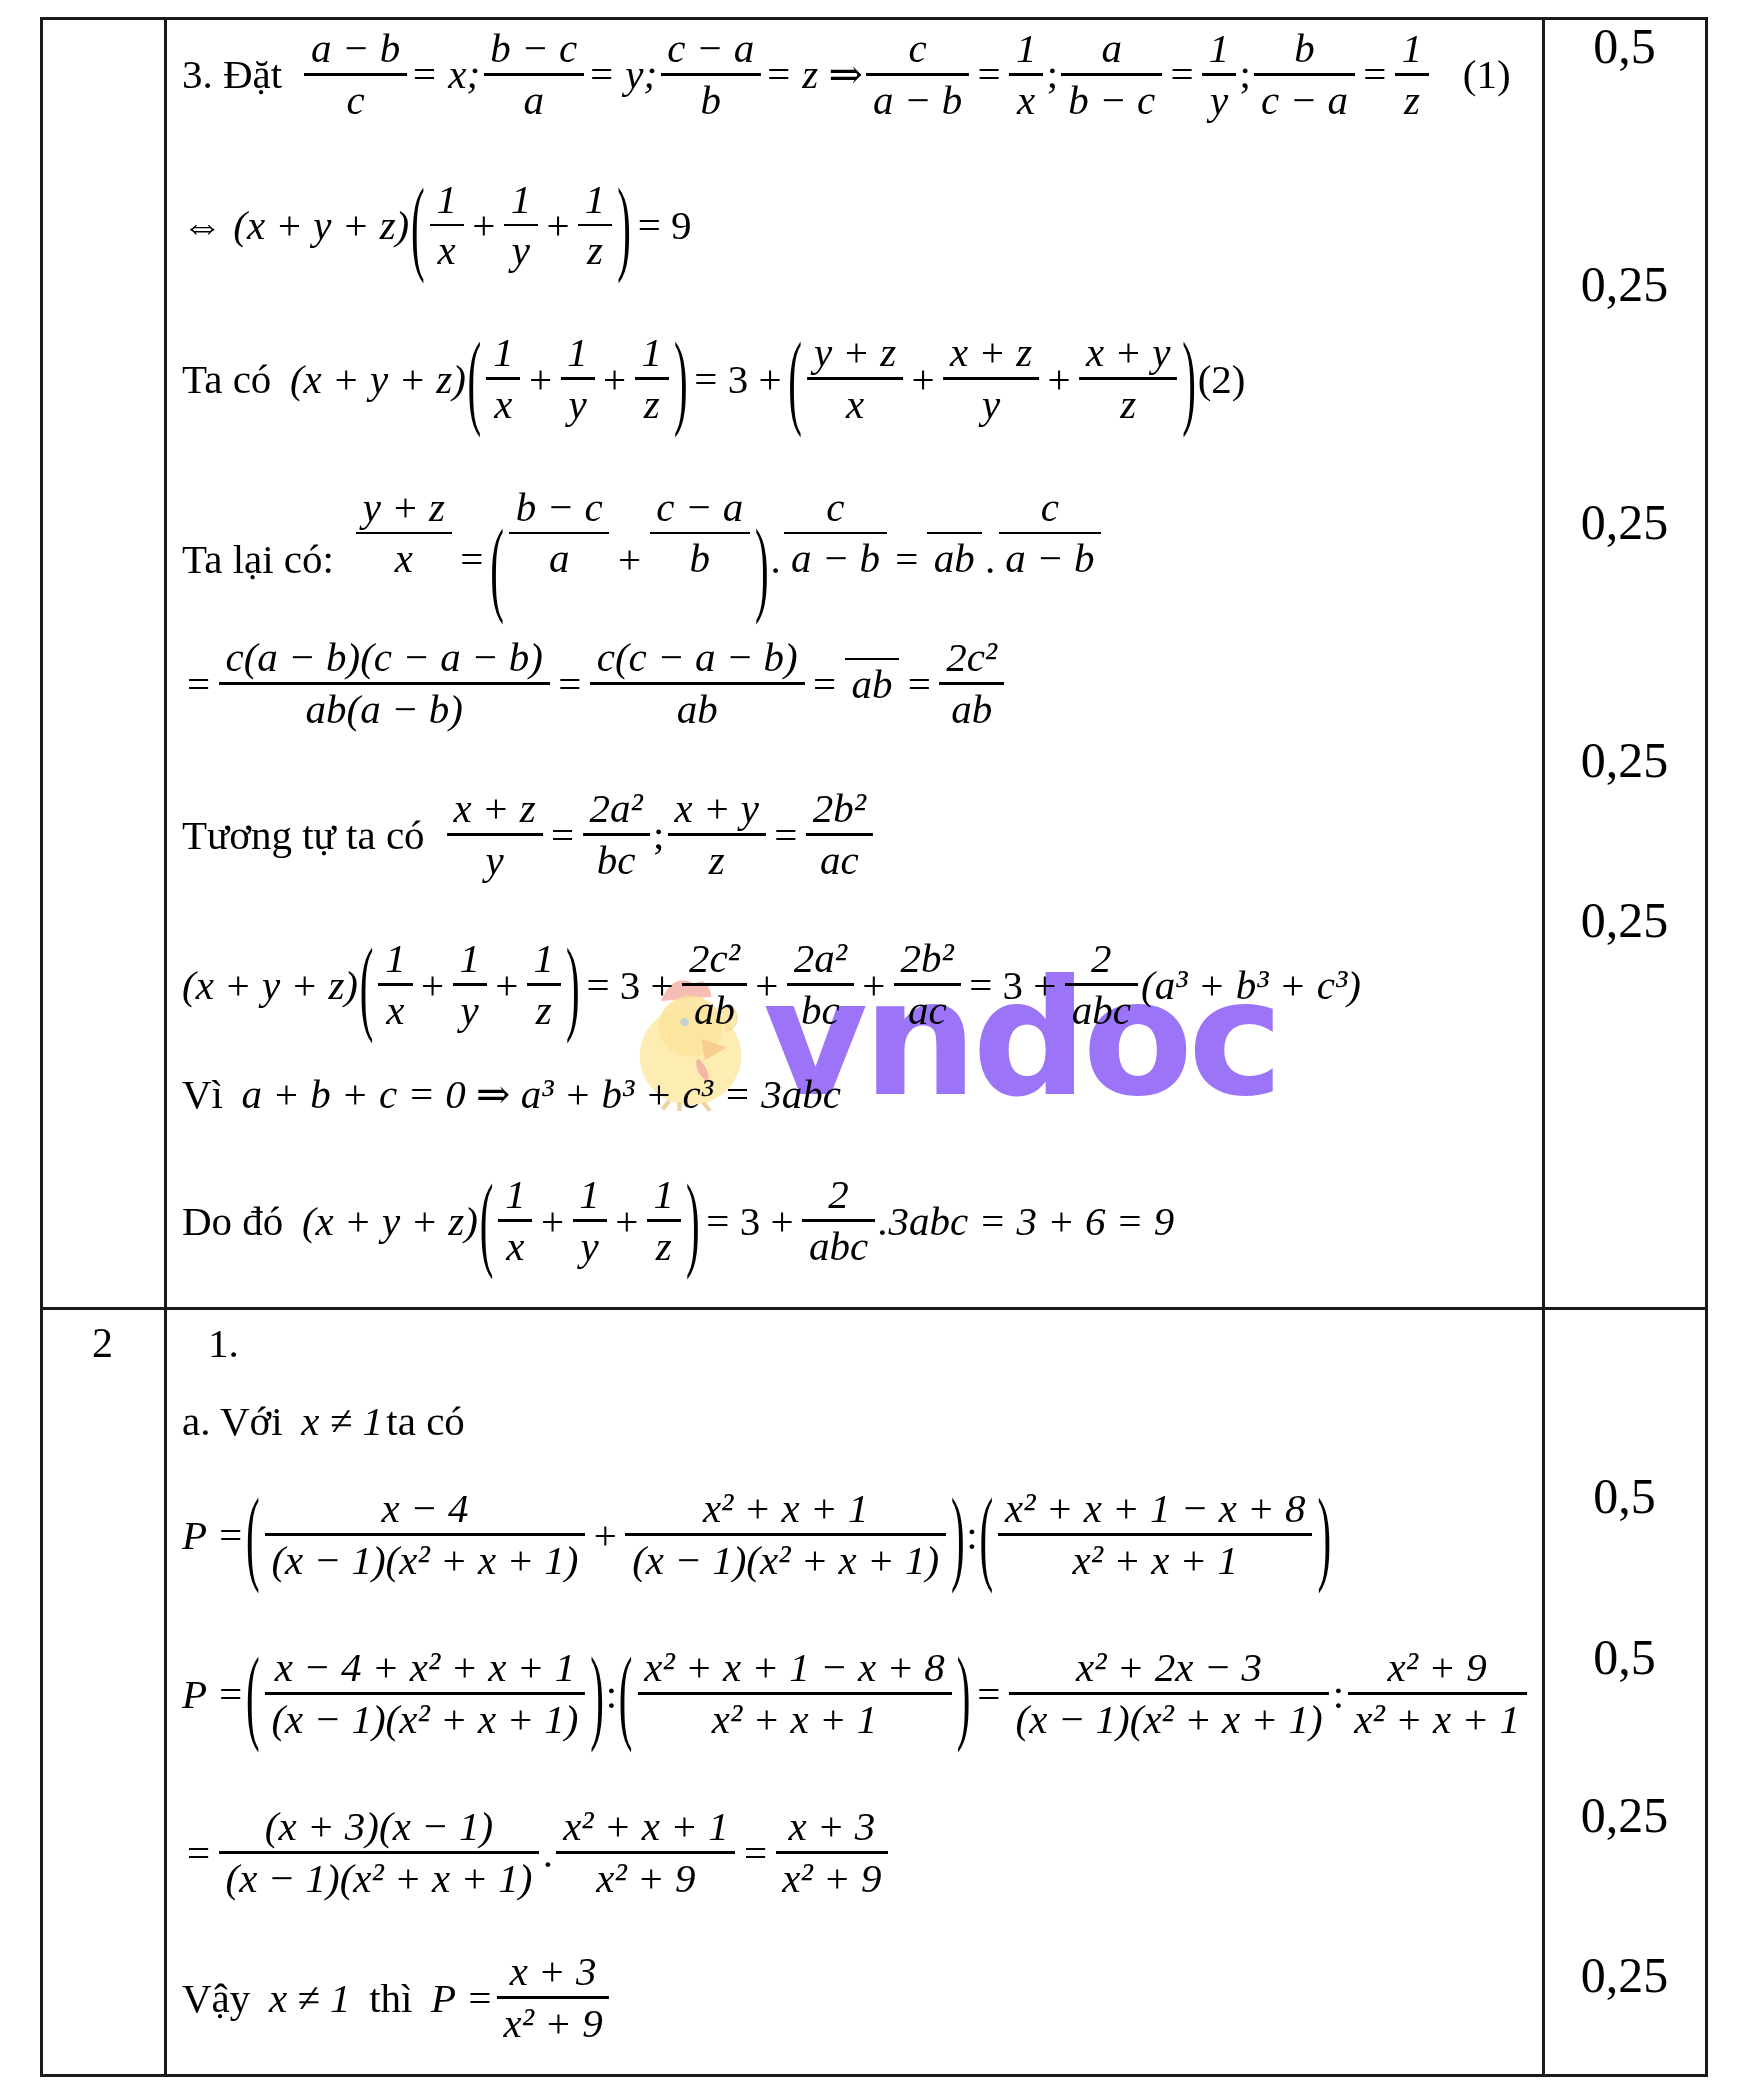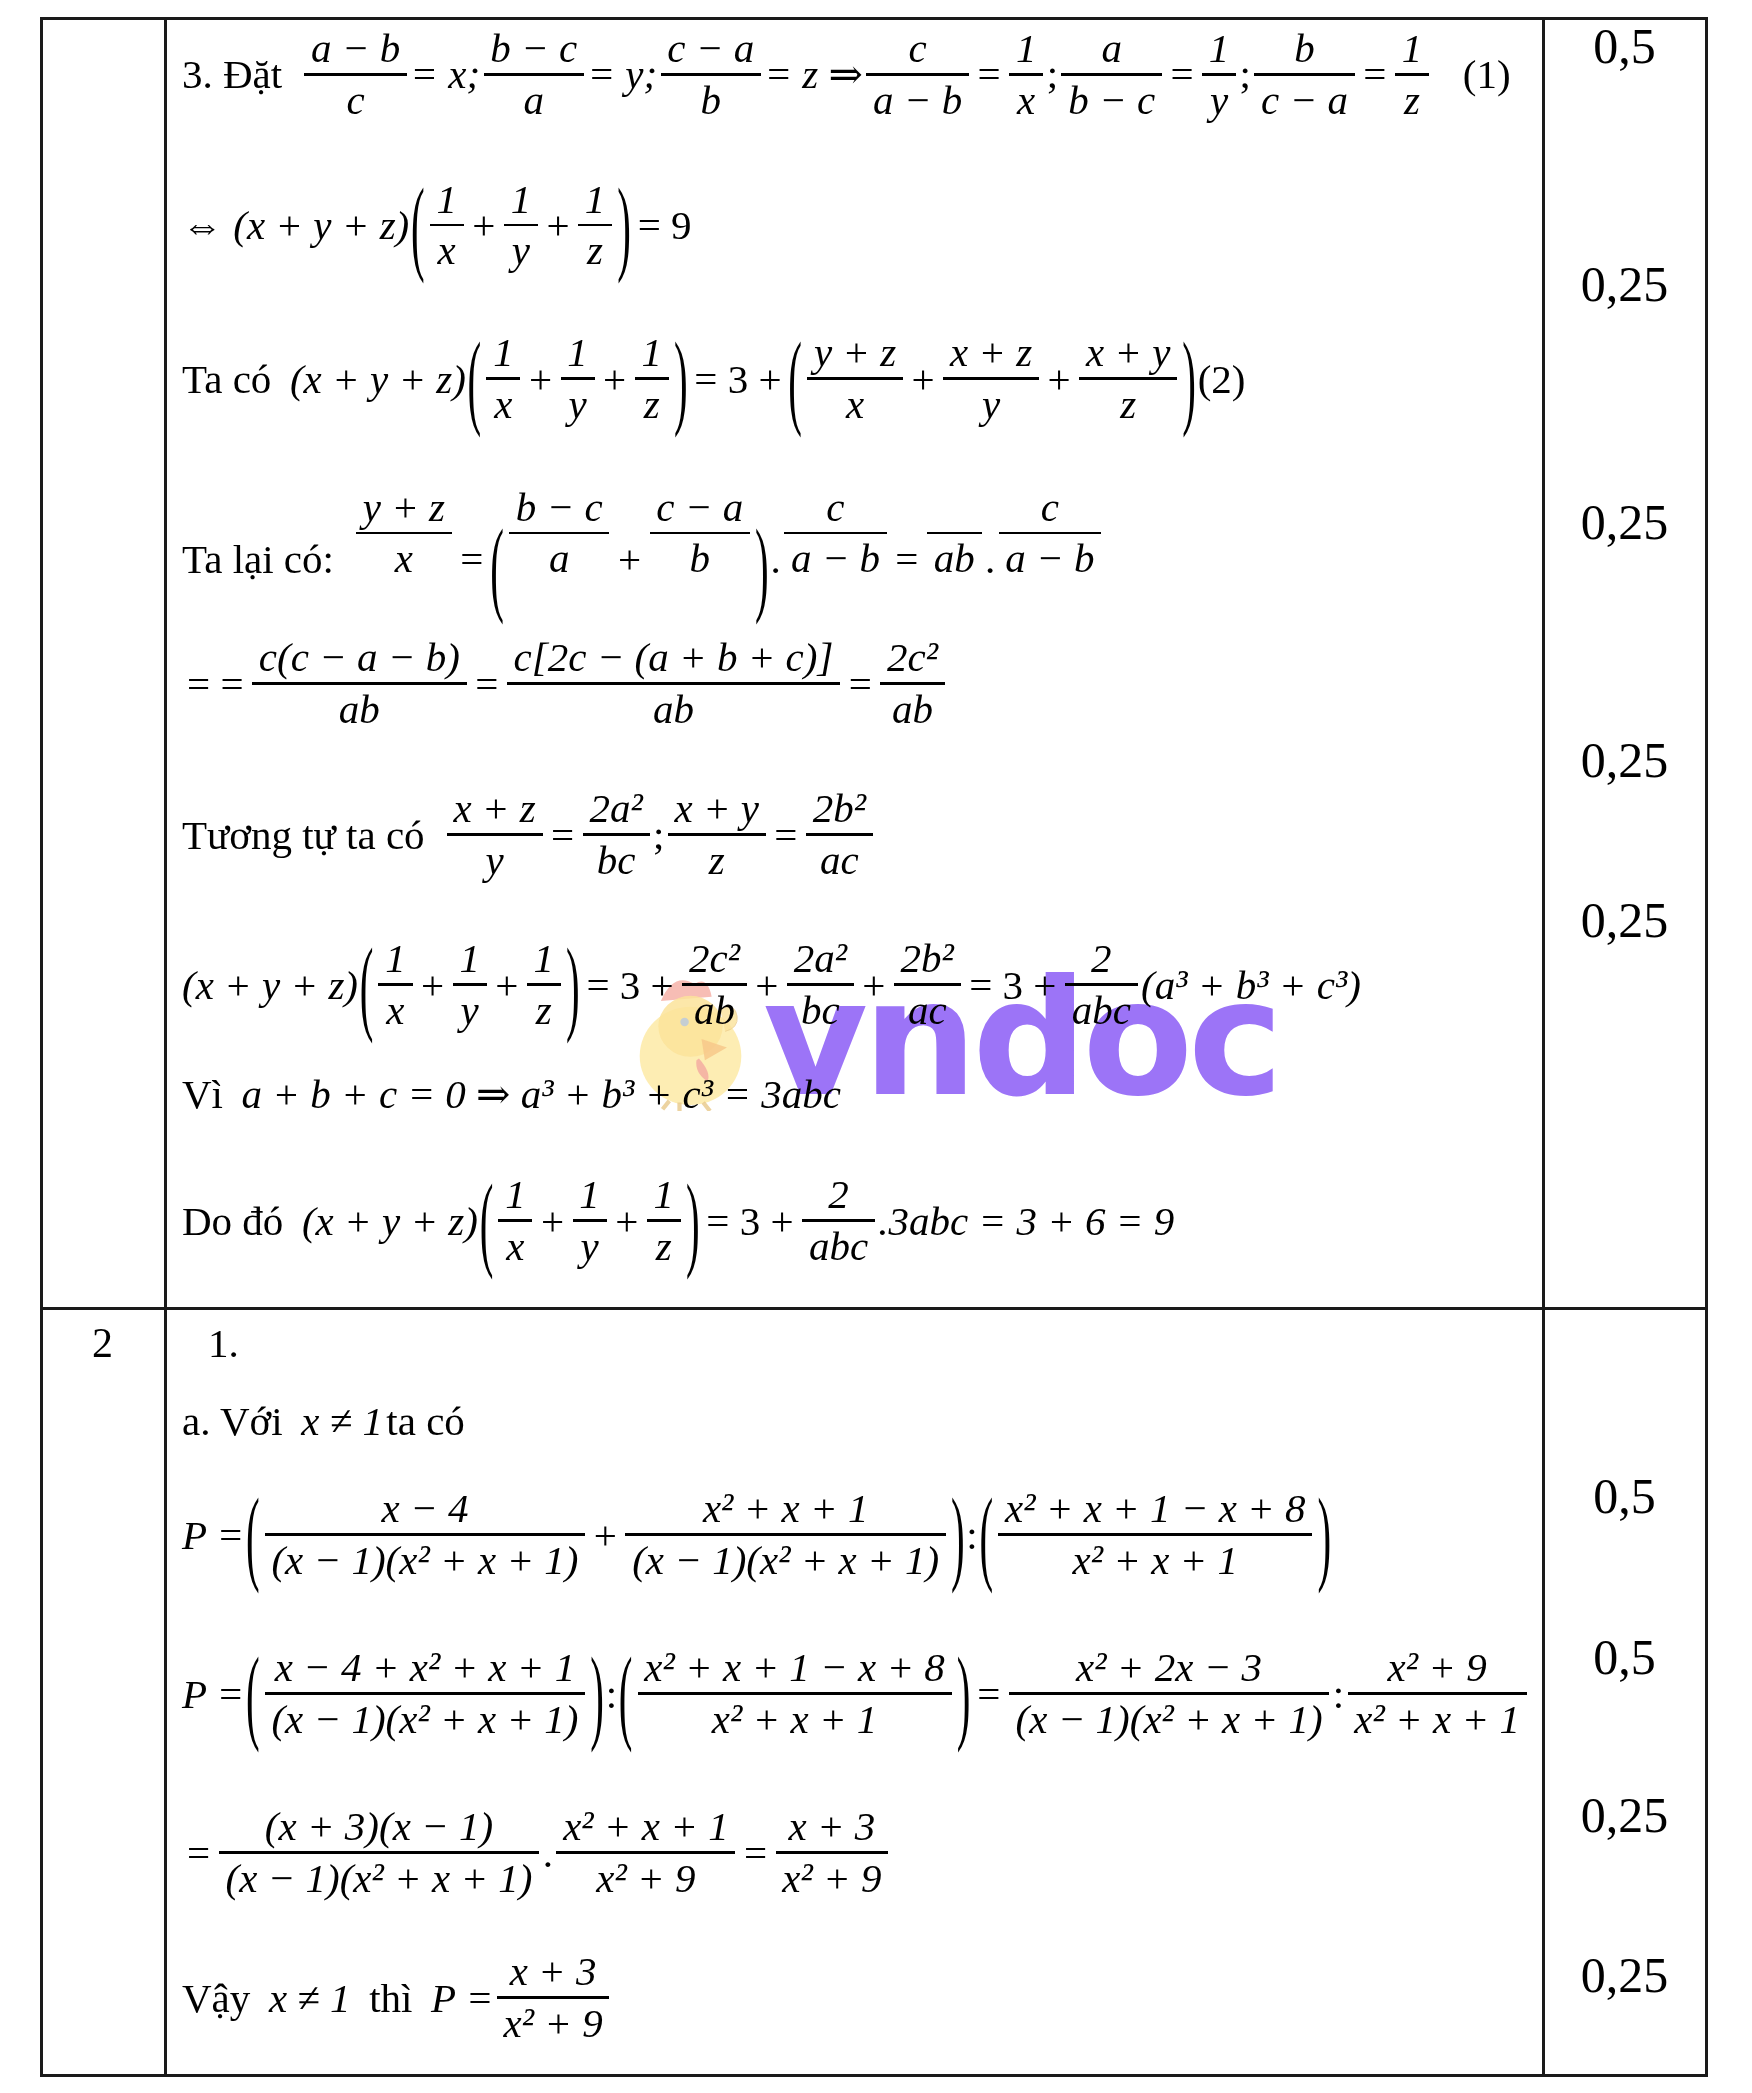--- a/index.html
+++ b/index.html
@@ -214,29 +214,33 @@
   <span>.</span>
   <span class="frac">
       <span class="num">c</span>
       <span class="bar"></span>
       <span class="den">a − b</span>
     </span>
 </div>
 
 <div class="line" style="top:631px;height:105px;">
   <span class="op">=</span>
+  <span class="frac">
+      <span class="num">c(a − b)(c − a − b)</span>
+      <span class="bar"></span>
+      <span class="den">ab(a − b)</span>
+    </span>
   <span class="op">=</span>
   <span class="frac">
       <span class="num">c(c − a − b)</span>
       <span class="bar"></span>
       <span class="den">ab</span>
     </span>
   <span class="op">=</span>
   <span class="frac">
-      <span class="num">c[2c − (a + b + c)]</span>
       <span class="bar"></span>
       <span class="den">ab</span>
     </span>
   <span class="op">=</span>
   <span class="frac">
       <span class="num">2c²</span>
       <span class="bar"></span>
       <span class="den">ab</span>
     </span>
 </div>

